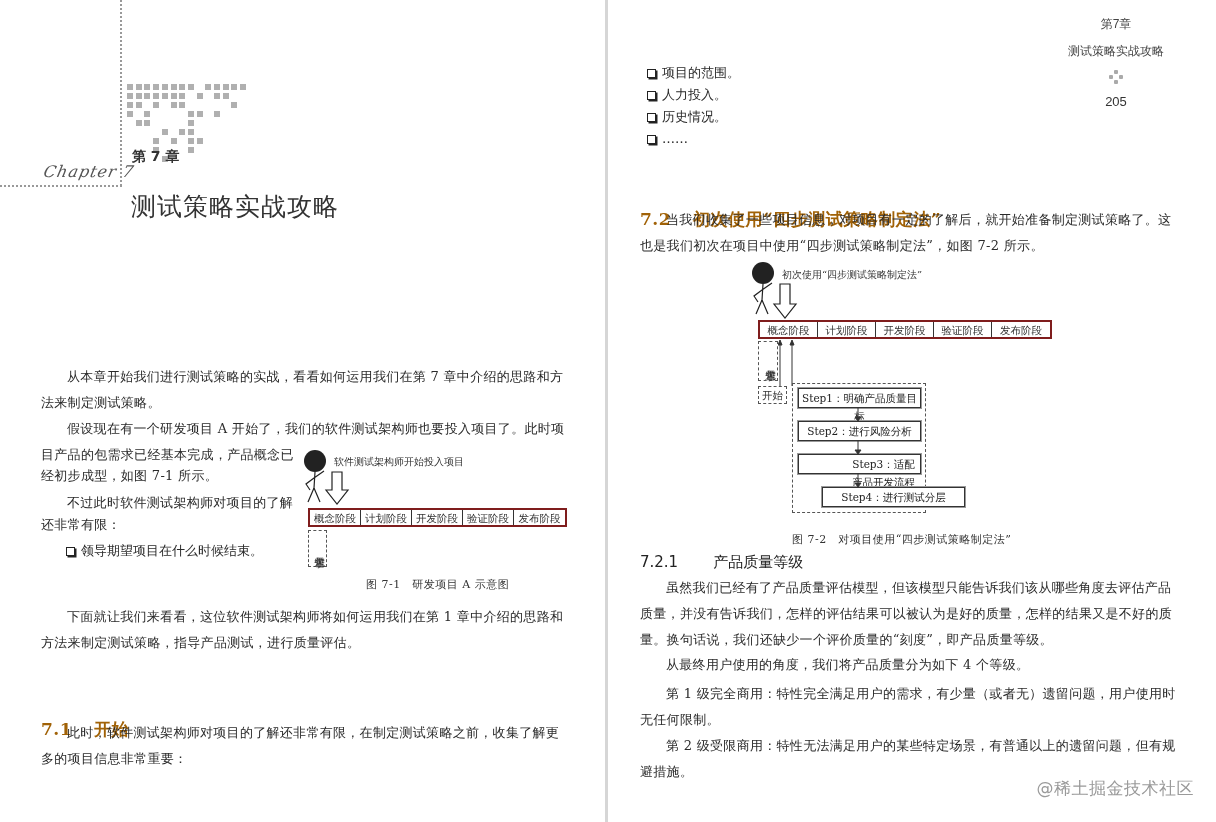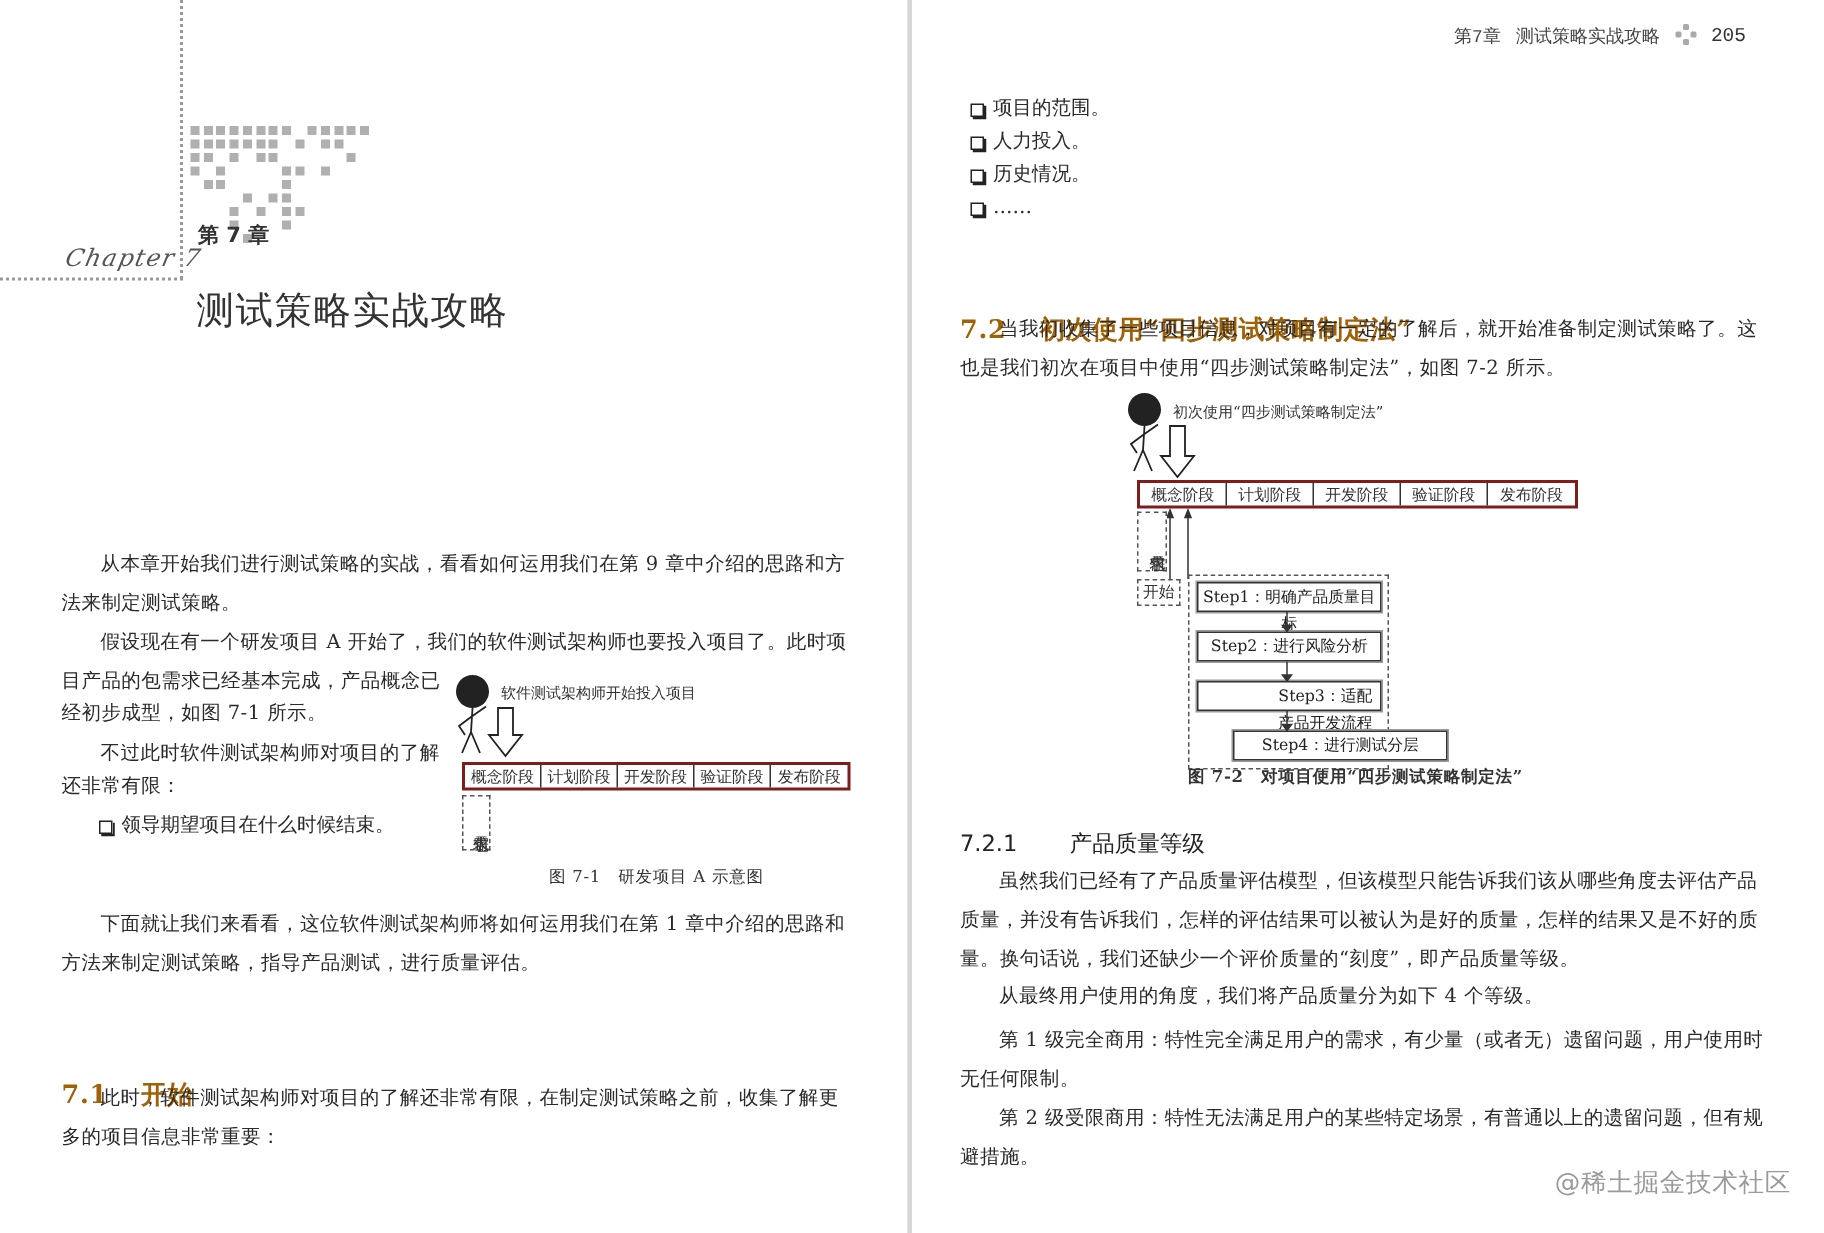--- a/index.html
+++ b/index.html
@@ -34,21 +34,21 @@
   
   .stick-head { position: absolute; width: 22px; height: 22px; border-radius: 50%; background: #222; }
   .fig-label { position: absolute; font-size: 10px; color: #333; white-space: nowrap; }
   .stages { position: absolute; display: flex; border: 2px solid #7f1d1d; height: 19px; }
   .stage { font-size: 10.5px; line-height: 17px; text-align: center; border-right: 1px solid #333; color: #333; }
   .stage:last-child { border-right: none; }
   .dash-box { position: absolute; border: 1px dashed #555; font-size: 10.5px; color: #333; text-align: center; line-height: 12px; }
   .caption { position: absolute; font-size: 11px; color: #333; letter-spacing: 0.5px; white-space: nowrap; }
   .step { position: absolute; border: 1px solid #333; box-shadow: inset 0 0 0 1px #fff, 0 0 0 1px #999; font-size: 10.5px; text-align: center; line-height: 18px; height: 20px; color: #222; background: #fff; }
 
-  .running-head { position: absolute; right: 52px; top: 16px; font-family: Liberation Mono, monospace; font-size: 12px; color: #444; display: flex; align-items: flex-start; gap: 10px; }
+  .running-head { position: absolute; right: 52px; top: 16px; font-family: Liberation Sans, sans-serif; font-size: 12px; color: #444; display: flex; align-items: center; gap: 10px; flex-direction: column; }
   .running-head .pnum { font-size: 13px; color: #333; }
   .diamond-icon { position: relative; width: 14px; height: 14px; }
   .diamond-icon i { position: absolute; width: 4px; height: 4px; background: #aaa; border-radius: 1px; }
 
   .watermark { position: absolute; right: 22px; bottom: 22px; font-family: "DejaVu Sans", sans-serif; font-size: 17px; color: #9a9a9a; letter-spacing: 0.5px; }
 </style>
 </head>
 <body>
 
 <div class="page page-left">
@@ -100,21 +100,21 @@
       <i style="left: 60.9px; top: 54px;"></i>
       <i style="left: 69.6px; top: 54px;"></i>
       <i style="left: 26.1px; top: 63px;"></i>
       <i style="left: 60.9px; top: 63px;"></i>
       <i style="left: 34.8px; top: 72px;"></i>
     </div>
   <div class="chapter-script">Chapter 7</div>
   <div class="chapter-num">第 7 章</div>
   <div class="chapter-title">测试策略实战攻略</div>
 
-  <div class="abs p indent" style="left:41px; top:364px; width:528px;">从本章开始我们进行测试策略的实战，看看如何运用我们在第 9 章中介绍的思路和方法来制定测试策略。</div>
+  <div class="abs p indent" style="left:41px; top:364px; width:528px;">从本章开始我们进行测试策略的实战，看看如何运用我们在第 7 章中介绍的思路和方法来制定测试策略。</div>
   <div class="abs p indent" style="left:41px; top:416px; width:528px;">假设现在有一个研发项目 A 开始了，我们的软件测试架构师也要投入项目了。此时项</div>
   <div class="abs p" style="left:41px; top:442px; width:260px;">目产品的包需求已经基本完成，产品概念已</div>
   <div class="abs p" style="left:41px; top:463px; width:260px;">经初步成型，如图 7-1 所示。</div>
   <div class="abs p indent" style="left:41px; top:490px; width:260px;">不过此时软件测试架构师对项目的了解</div>
   <div class="abs p" style="left:41px; top:512px; width:260px;">还非常有限：</div>
 
   <div class="abs" style="left:66px; top:540px;">
     <div class="bullet">
         <span class="box"></span>
         <span>领导期望项目在什么时候结束。</span>
@@ -209,21 +209,21 @@
     <div class="abs" style="left:184px; top:383px; width:134px; height:130px; border:1px dashed #555;"></div>
     <div class="step" style="left:190px; top:388px; width:123px;">Step1：明确产品质量目标</div>
     <div class="step" style="left:190px; top:421px; width:123px;">Step2：进行风险分析</div>
     <div class="step" style="left:190px; top:454px; width:123px;padding-left:48px;">Step3：适配产品开发流程</div>
     <div class="step" style="left:190px; top:487px; width:143px;margin-left:24px;">Step4：进行测试分层</div>
     <svg class="abs" style="left:245px; top:408px;" width="10" height="82">
       <path d="M5 0 L5 12 M2 9 L5 13 L8 9 Z" stroke="#333" fill="#333"></path>
       <path d="M5 33 L5 45 M2 42 L5 46 L8 42 Z" stroke="#333" fill="#333"></path>
       <path d="M5 66 L5 78 M2 75 L5 79 L8 75 Z" stroke="#333" fill="#333"></path>
     </svg>
-    <div class="caption" style="left:184px; top:510px;font-weight:bold;">图 7-2　对项目使用“四步测试策略制定法”</div>
+    <div class="caption" style="left:184px; top:532px;">图 7-2　对项目使用“四步测试策略制定法”</div>
   </div>
 
   <div class="abs h3" style="left:32px; top:553px;">
     <span class="num">7.2.1</span><span>产品质量等级</span>
   </div>
   <div class="abs p indent" style="left:32px; top:575px; width:540px;">虽然我们已经有了产品质量评估模型，但该模型只能告诉我们该从哪些角度去评估产品质量，并没有告诉我们，怎样的评估结果可以被认为是好的质量，怎样的结果又是不好的质量。换句话说，我们还缺少一个评价质量的“刻度”，即产品质量等级。</div>
   <div class="abs p indent" style="left:32px; top:652px; width:540px;">从最终用户使用的角度，我们将产品质量分为如下 4 个等级。</div>
   <div class="abs p indent" style="left:32px; top:681px; width:540px;">第 1 级完全商用：特性完全满足用户的需求，有少量（或者无）遗留问题，用户使用时无任何限制。</div>
   <div class="abs p indent" style="left:32px; top:733px; width:540px;">第 2 级受限商用：特性无法满足用户的某些特定场景，有普通以上的遗留问题，但有规避措施。</div>
 

